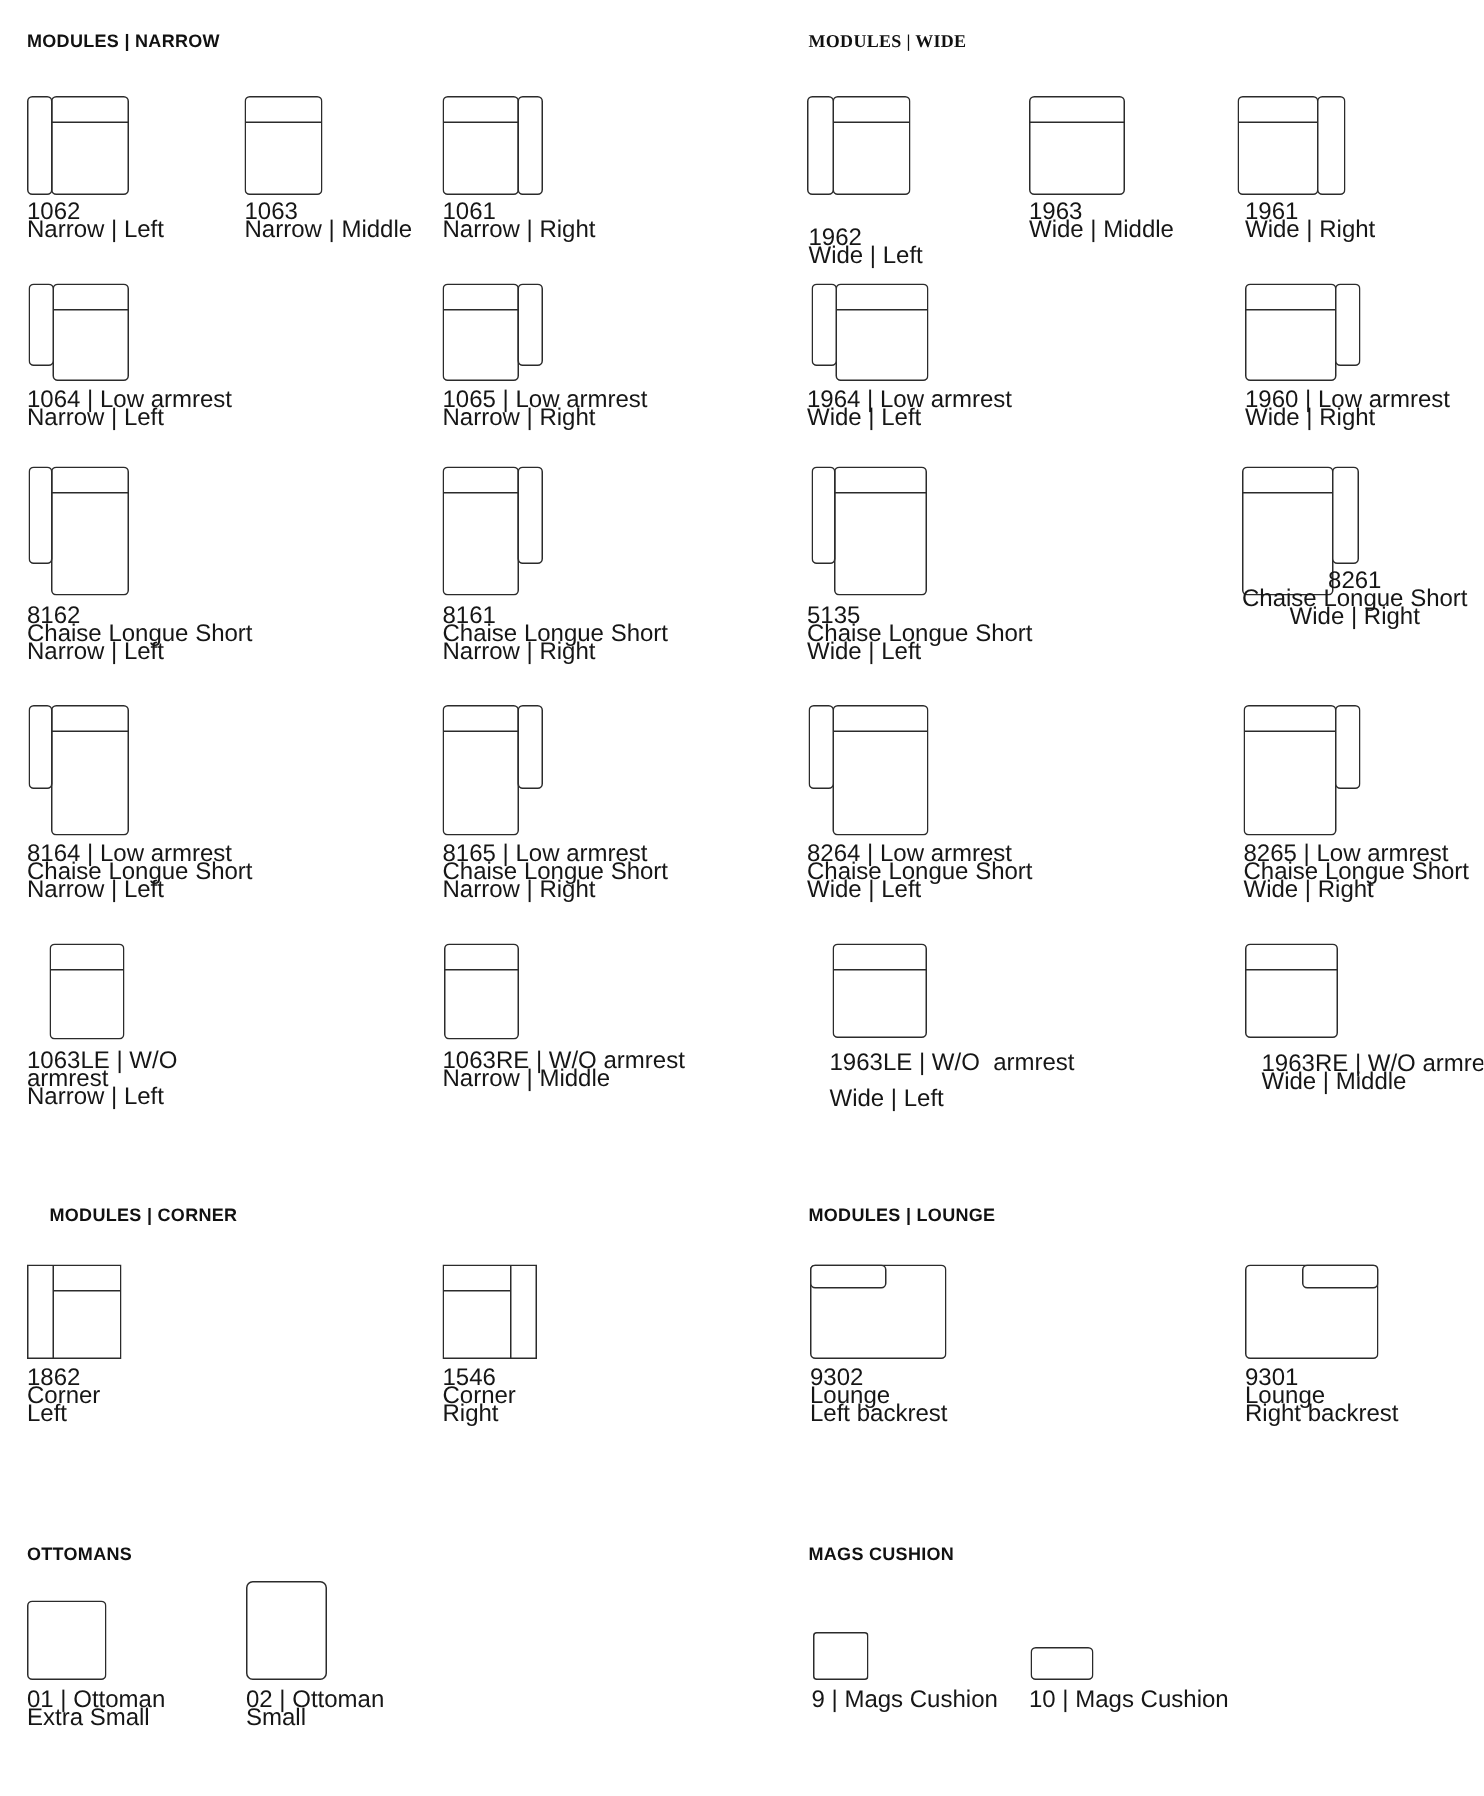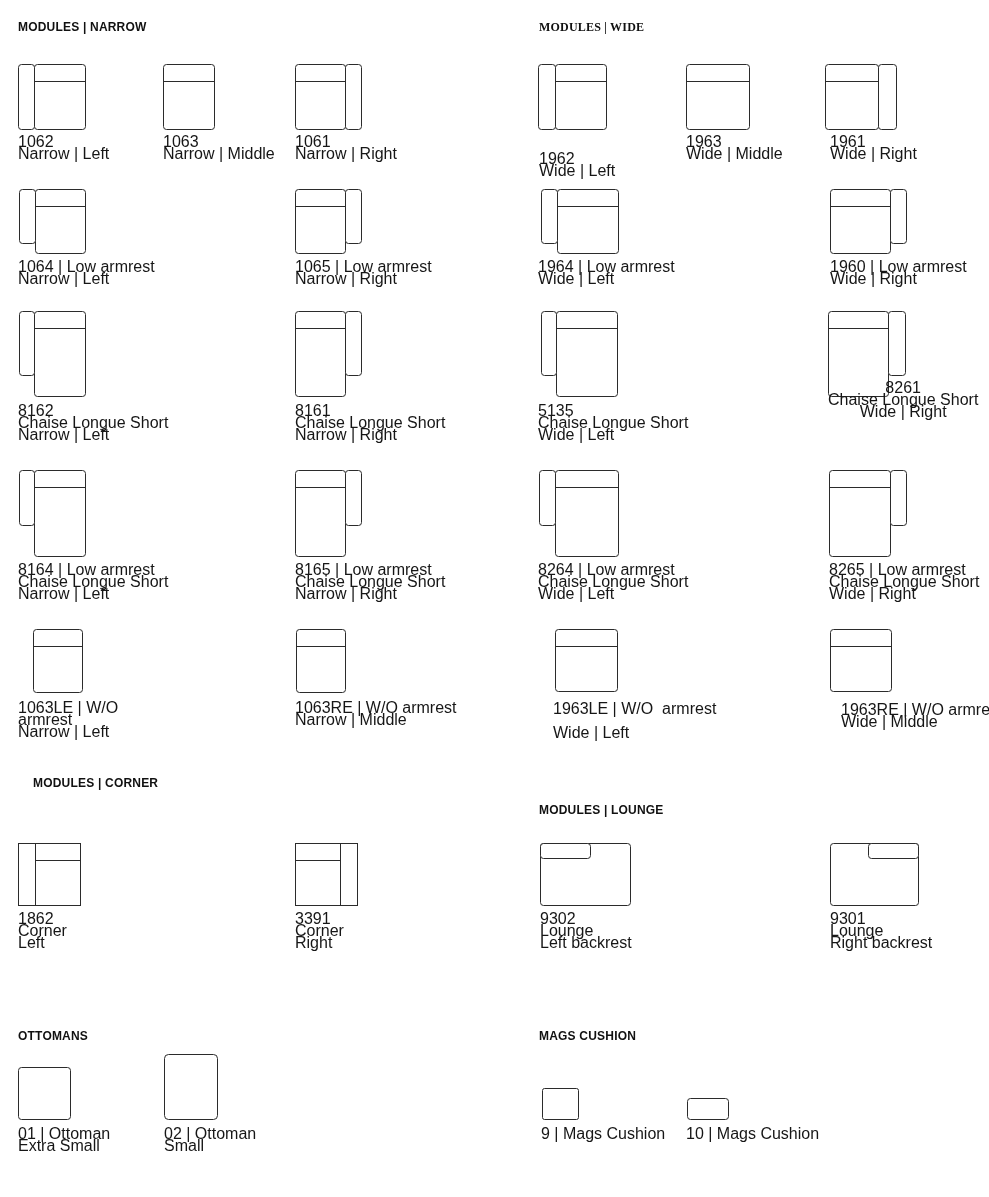--- a/index.html
+++ b/index.html
@@ -20,21 +20,21 @@
     position: absolute;
     font-size: 12px;
     line-height: 13px;
     font-weight: bold;
     letter-spacing: 0.2px;
     color: #111111;
     white-space: pre;
   }
   #section-modules-narrow .section-header { left: 18px;  top: 21px;   }
   #section-modules-wide   .section-header { left: 539px; top: 21px; font-family: Liberation Serif, serif;   }
-  #section-modules-corner .section-header { left: 18px;  top: 777px; padding-left: 15px;  }
+  #section-modules-corner .section-header { left: 18px;  top: 804px; padding-left: 15px;  }
   #section-modules-lounge .section-header { left: 539px; top: 804px;  }
   #section-ottomans       .section-header { left: 18px;  top: 1030px; }
   #section-mags-cushion   .section-header { left: 539px; top: 1030px; }
 
   .drawing { position: absolute; }
   .drawing svg { display: block; }
   .label {
     position: absolute;
     font-size: 16px;
     line-height: 12px;
@@ -336,21 +336,21 @@
         <div>
           <div class="drawing" style="left: 295px; top: 843px;">
             <svg width="63" height="63">
               <g transform="translate(0.5,0.5)" fill="#ffffff" stroke="#2b2b2b" stroke-width="1">
                 <rect x="0" y="0" width="62" height="62"></rect>
                 <line x1="45" y1="0" x2="45" y2="62"></line>
                 <line x1="0" y1="17" x2="45" y2="17"></line>
               </g>
             </svg>
           </div>
-          <div class="label" style="left: 295px; top: 913px;"><div class="label-line">3391</div><div class="label-line">Corner</div><div class="label-line">Right</div></div>
+          <div class="label" style="left: 295px; top: 913px;"><div class="label-line">1546</div><div class="label-line">Corner</div><div class="label-line">Right</div></div>
         </div>
       </div>
   </div>
 
   <div class="section" id="section-modules-lounge">
     <div class="section-header">MODULES | LOUNGE</div>
     <div class="cells">
         <div>
           <div class="drawing" style="left: 540px; top: 843px;">
             <svg width="91" height="63">

